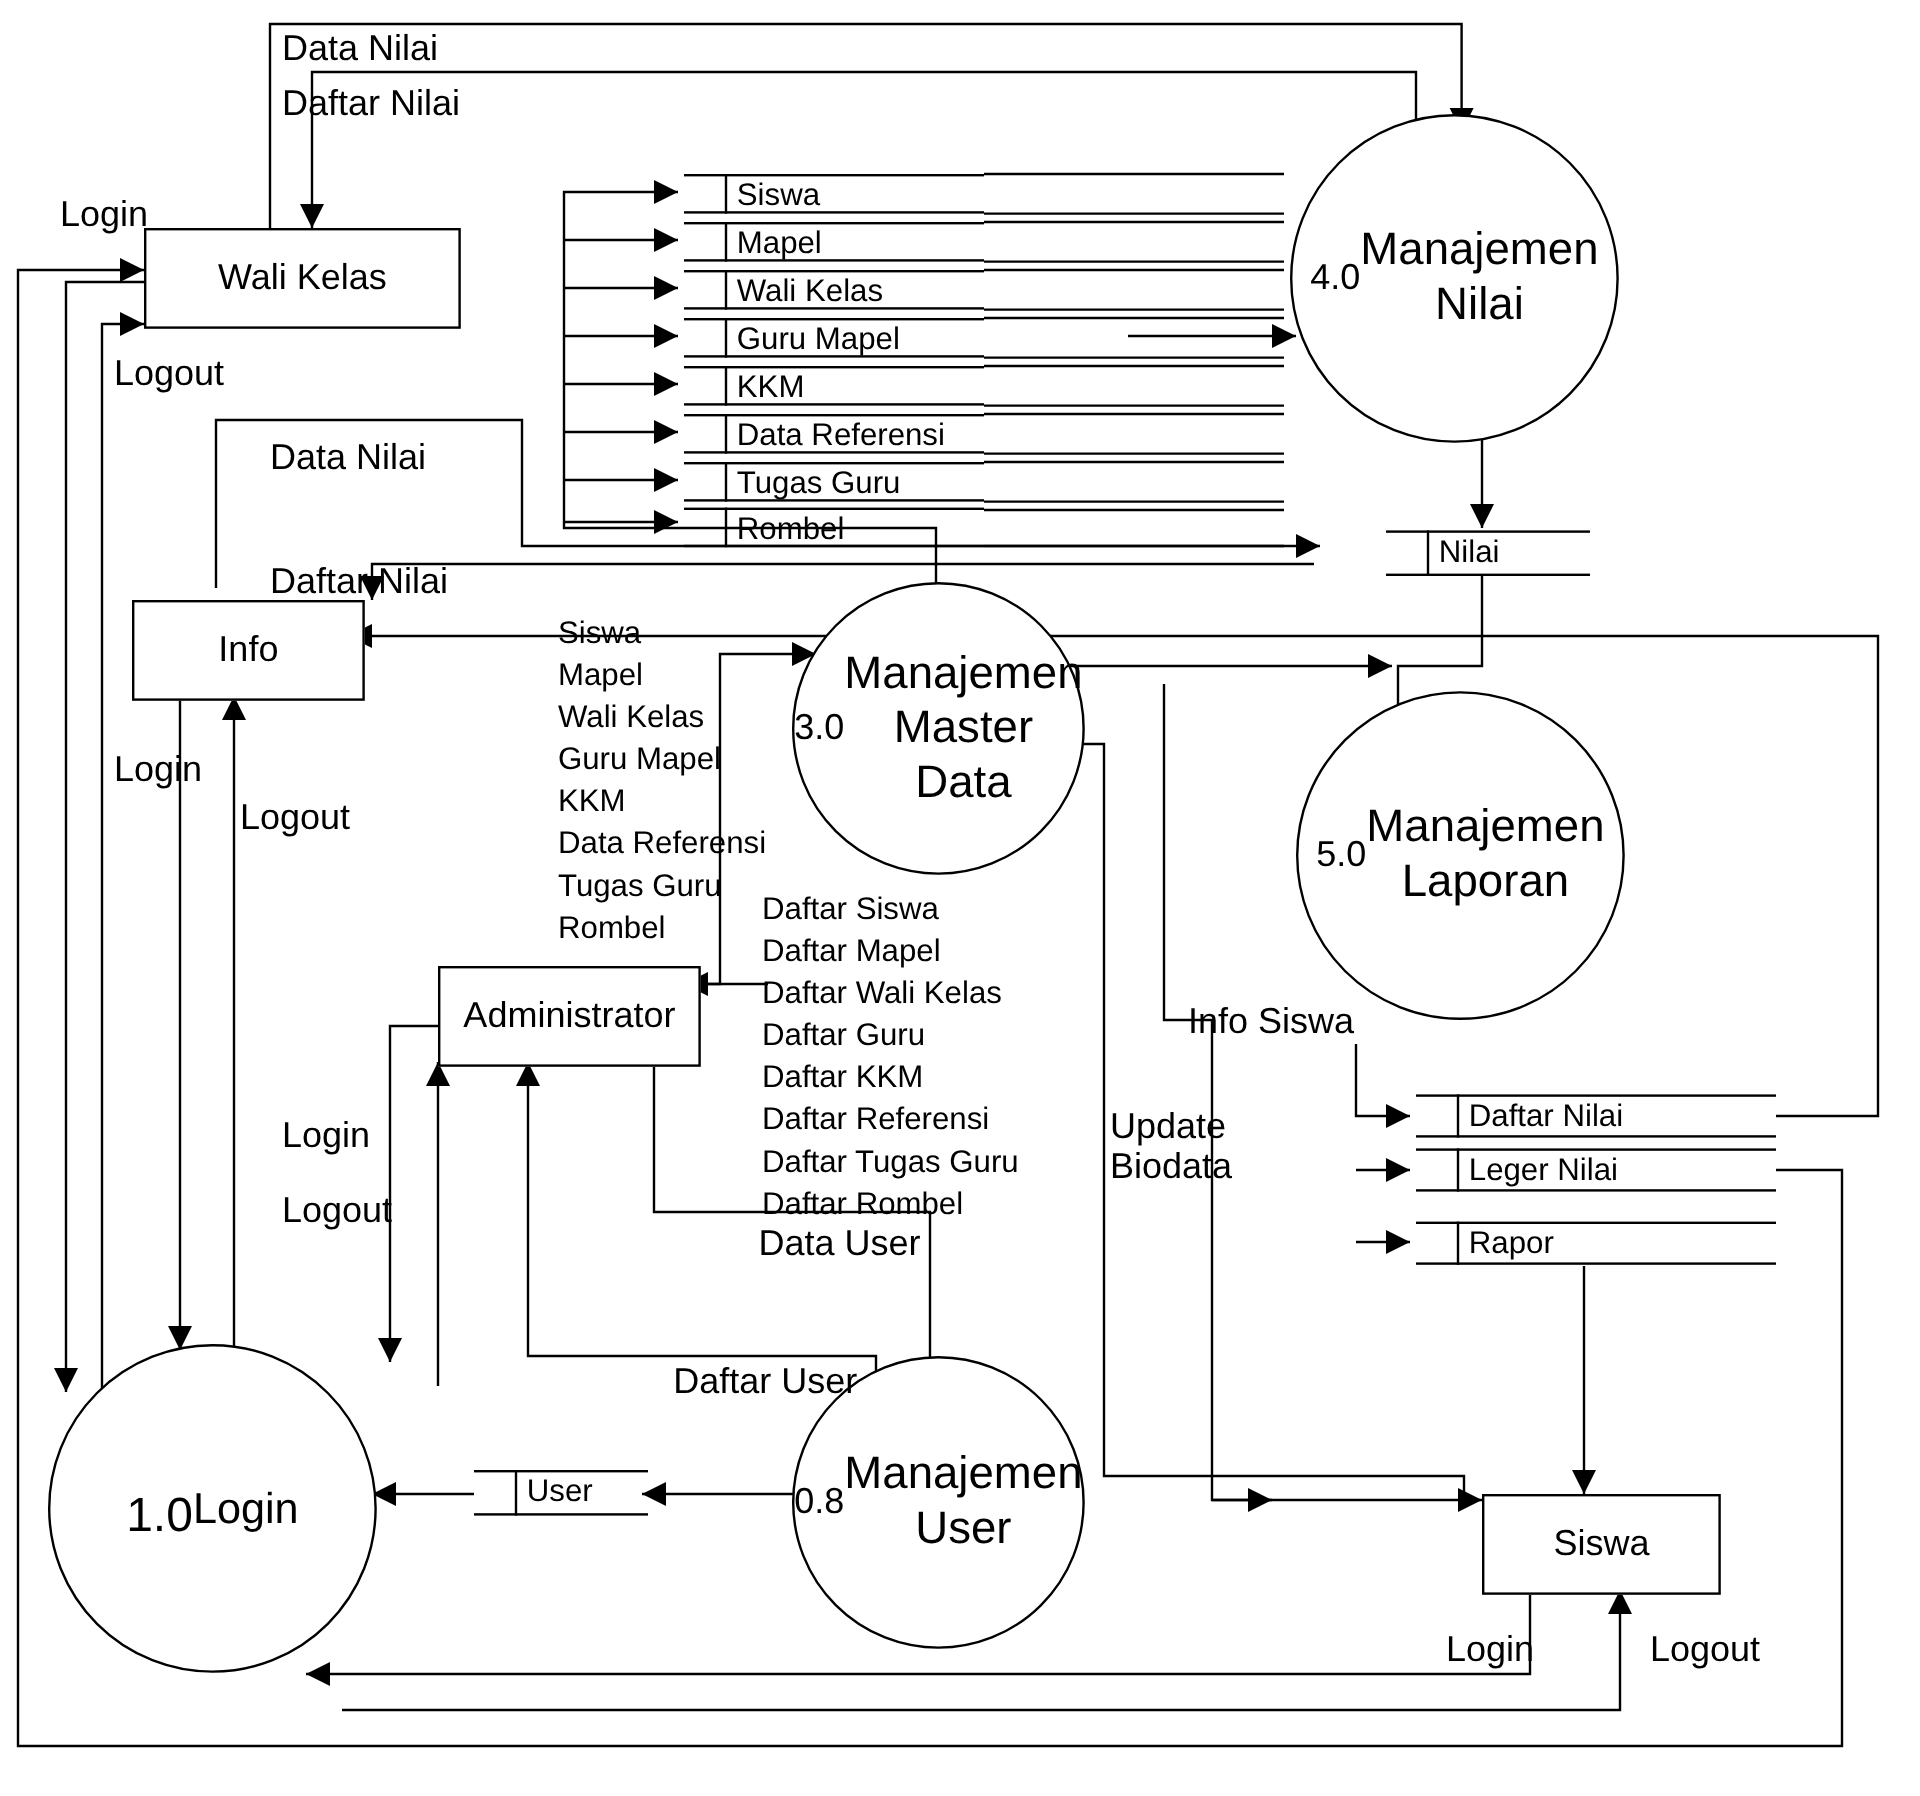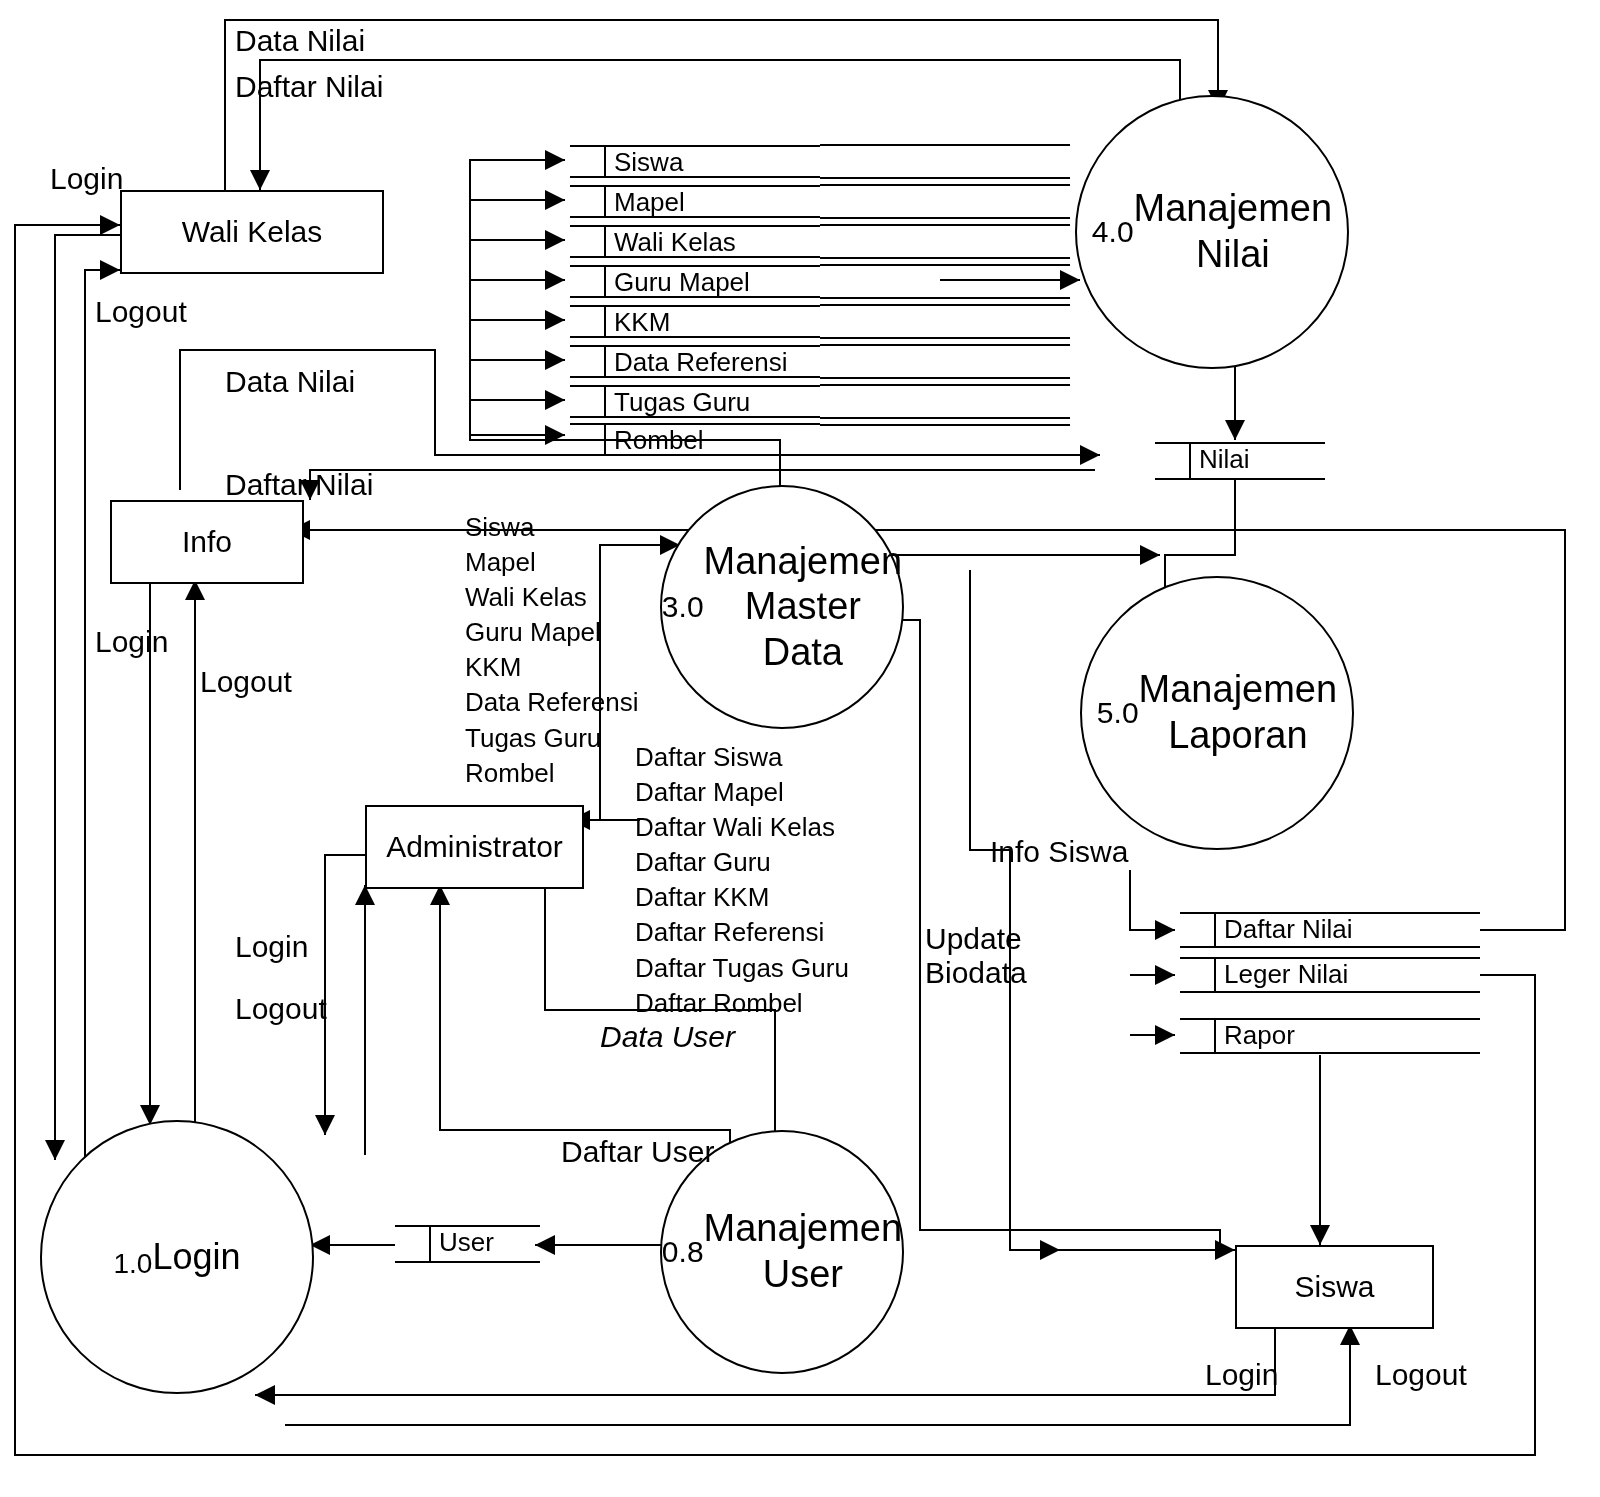--- a/index.html
+++ b/index.html
@@ -3,21 +3,21 @@
 <meta charset="utf-8">
 <style>
   @page { size: 1600px 1497px; margin: 0; }
   html, body { margin: 0; padding: 0; }
   body { width: 1600px; height: 1497px; background: #fff; font-family: Arial, Helvetica, sans-serif; position: relative; color: #000; }
   svg { position: absolute; top: 0; left: 0; }
   .node-label, .flow-label, .store-label, .list-label { position: absolute; white-space: nowrap; }
   .process { border: 2px solid #000; border-radius: 50%; position: absolute; display: flex; align-items: center; justify-content: center; text-align: center; background: #fff; }
   .process .num { font-size: 30px; }
   .process .name { font-size: 38px; line-height: 1.2; }
-  .process.big .num { font-size: 28px; margin-top: 13px; }
+  .process.big .num { font-size: 40px; margin-top: 13px; }
   .process.big .name { font-size: 36px; }
   .entity { border: 2px solid #000; position: absolute; display: flex; align-items: center; justify-content: center; font-size: 30px; background: #fff; }
   .store { position: absolute; }
   .store .top, .store .bot { position: absolute; left: 0; right: 0; height: 2px; background: #000; }
   .store .top { top: 0; } .store .bot { bottom: 0; }
   .store .sep { position: absolute; top: 0; bottom: 0; width: 2px; background: #000; left: 34px; }
   .store .lab { position: absolute; left: 44px; top: 2px; font-size: 26px; }
   .flow-label { font-size: 30px; }
   .list-label { font-size: 26px; line-height: 1.35; }
 </style>
@@ -238,21 +238,21 @@
 <div class="flow-label" style="left:235px; top:24px;">Data Nilai</div>
 <div class="flow-label" style="left:235px; top:70px;">Daftar Nilai</div>
 <div class="flow-label" style="left:50px; top:162px;">Login</div>
 <div class="flow-label" style="left:95px; top:295px;">Logout</div>
 <div class="flow-label" style="left:225px; top:365px;">Data Nilai</div>
 <div class="flow-label" style="left:225px; top:468px;">Daftar Nilai</div>
 <div class="flow-label" style="left:95px; top:625px;">Login</div>
 <div class="flow-label" style="left:200px; top:665px;">Logout</div>
 <div class="flow-label" style="left:235px; top:930px;">Login</div>
 <div class="flow-label" style="left:235px; top:992px;">Logout</div>
-<div class="flow-label" style="left:600px; top:1020px;font-style:italic;">Data User</div>
+<div class="flow-label" style="left:632px; top:1020px;">Data User</div>
 <div class="flow-label" style="left:561px; top:1135px;">Daftar User</div>
 <div class="flow-label" style="left:925px; top:922px; white-space:pre;">Update
 Biodata</div>
 <div class="flow-label" style="left:990px; top:835px;">Info Siswa</div>
 <div class="flow-label" style="left:1205px; top:1358px;">Login</div>
 <div class="flow-label" style="left:1375px; top:1358px;">Logout</div>
 
 <div class="list-label" style="left:465px; top:510px; white-space:pre;">Siswa
 Mapel
 Wali Kelas

